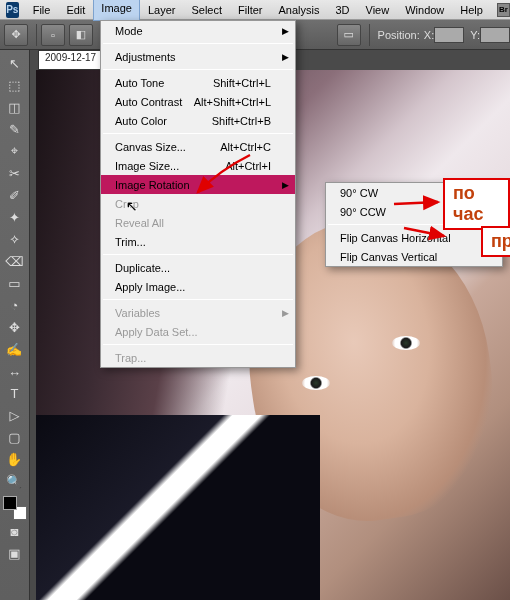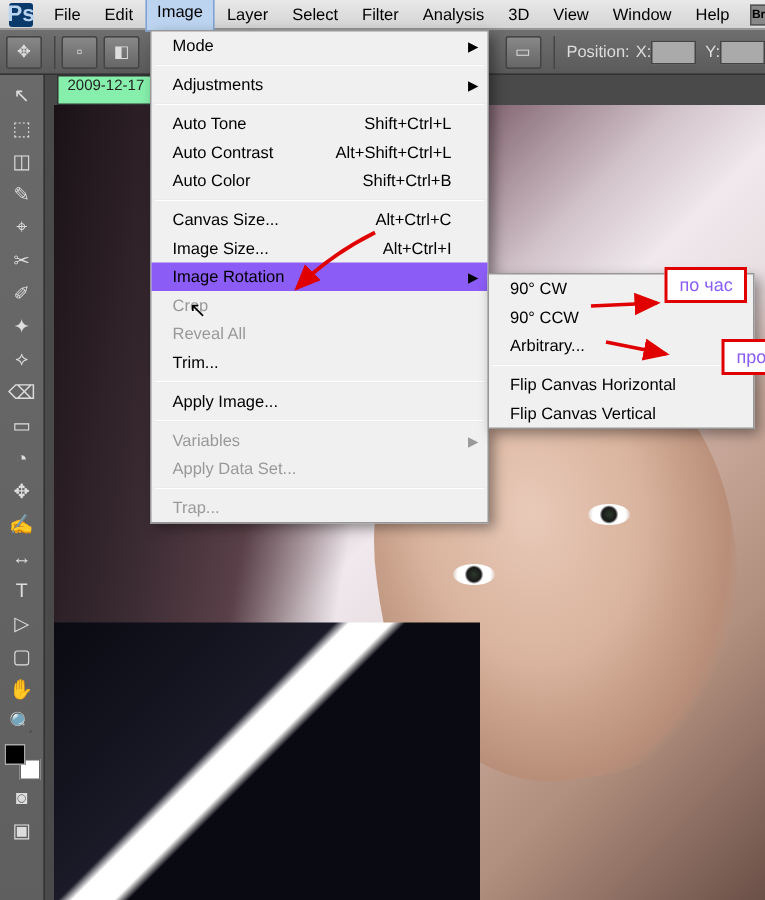--- a/index.html
+++ b/index.html
@@ -1,50 +1,50 @@
 <!DOCTYPE html>
 <html><head>
 <meta charset="utf-8">
 <style>
   * { box-sizing: border-box; margin: 0; padding: 0; font-family: Tahoma, Arial, sans-serif; font-size: 11px; }
   body { width: 510px; height: 600px; background: #4a4a4a; overflow: hidden; position: relative; }
   .menubar { height: 20px; background: linear-gradient(#e8e8e8,#d4d4d4); display: flex; align-items: center; padding-left: 6px; border-bottom: 1px solid #999; }
-  .ps-icon { width: 16px; height: 16px; background: #0a3a6b; color:#b8d4ef; font-size:15px; font-weight:bold; display:flex; align-items:center; justify-content:center; margin-right:6px; border-radius:2px;}
+  .ps-icon { width: 16px; height: 16px; background: #0a3a6b; color:#b8d4ef; font-size:10px; font-weight:bold; display:flex; align-items:center; justify-content:center; margin-right:6px; border-radius:2px;}
   .menu-item { padding: 5px 8px; cursor:default; }
   .menu-item.active { background:#bcd4f0; border:1px solid #7da2ce; padding:2px 7px; }
   .br-icon { margin-left:6px; width:16px; height:14px; border:1px solid #555; background:#888; display:flex; align-items:center; justify-content:center; font-size:8px; font-weight:bold;}
   .options-bar { height: 30px; background: linear-gradient(#6f6f6f,#5a5a5a); border-bottom:1px solid #333; display:flex; align-items:center; padding-left:4px; color:#ddd; font-size:10px;}
   .opt-btn { width:24px; height:22px; background:linear-gradient(#888,#666); border:1px solid #444; margin-right:4px; border-radius:2px; display:flex; align-items:center; justify-content:center;}
   .opt-divider { width:1px; height:22px; background:#444; margin:0 4px;}
   .opt-field { background:#aaa; border:1px solid #444; width:30px; height:16px; padding:0 2px; color:#333;}
   .main { display:flex; height: calc(600px - 50px); }
   .toolbar { width: 30px; background: linear-gradient(#6a6a6a,#5f5f5f); display:flex; flex-direction:column; align-items:center; gap:0; padding-top:2px; border-right:1px solid #333;}
   .tool { width:24px; height:22px; display:flex; align-items:center; justify-content:center; color:#ddd; font-size:13px; cursor:default;}
   .canvas-area { flex:1; position:relative; background:#4a4a4a; }
-  .doc-tab { position:absolute; top:0; left:8px; height:20px; background:#86efac; border:1px solid #333; padding:1px 6px; font-size:10px; color:#222;}
+  .doc-tab { position:absolute; top:0; left:8px; height:20px; background:#ffffff; border:1px solid #333; padding:1px 6px; font-size:10px; color:#222;}
   .photo { position:absolute; top:20px; left:6px; right:0; bottom:0; background:
      linear-gradient(135deg, #362a34 0%, #5b4650 15%, #8b6f7a 30%, #d4c5cc 42%, #efe8ec 50%, #e9dfe3 58%, #c8a89a 66%, #b18f7e 80%, #6b5048 100%);
      overflow:hidden;}
   .face { position:absolute; right:20px; bottom:80px; width:240px; height:300px; background:radial-gradient(ellipse at 45% 40%, #e8c9b8 0%, #d9b39d 40%, #b88e78 70%, rgba(0,0,0,0) 75%); border-radius:50% 50% 45% 45%; transform:rotate(-8deg);}
   .eye1 { position:absolute; right:90px; bottom:250px; width:28px; height:14px; background:radial-gradient(circle at 50% 50%,#2a3a2a 0%,#1a1a1a 30%,#fff 40%,#fff 70%,#d0b0a0 100%); border-radius:50%;}
   .eye2 { position:absolute; right:180px; bottom:210px; width:28px; height:14px; background:radial-gradient(circle at 50% 50%,#2a3a2a 0%,#1a1a1a 30%,#fff 40%,#fff 70%,#d0b0a0 100%); border-radius:50%;}
   .hair { position:absolute; left:0; top:0; width:55%; height:100%; background:linear-gradient(100deg,#1a1216 0%,#3a2a32 30%,#5a4048 50%,rgba(0,0,0,0) 70%);}
   .collar { position:absolute; left:0; bottom:0; width:60%; height:35%; background:linear-gradient(135deg,#0a0a12 0%,#1a1a28 40%,#fff 42%,#fff 48%,#0a0a12 50%);}
   
-  .dropdown { position:absolute; top:20px; left:100px; width:226px; background:#f0f0f0; border:1px solid #979797; box-shadow:3px 3px 8px rgba(0,0,0,0.4); z-index:100;}
+  .dropdown { position:absolute; top:20px; left:100px; width:196px; background:#f0f0f0; border:1px solid #979797; box-shadow:3px 3px 8px rgba(0,0,0,0.4); z-index:100;}
   .dd-row { display:flex; align-items:center; height:19px; padding:0 24px 0 14px; cursor:default; position:relative;}
-  .dd-row.hover { background:#8b5cf6;}
+  .dd-row.hover { background:#be185d;}
   .dd-row.disabled { color:#999;}
   .dd-row .shortcut { margin-left:auto; }
   .dd-row .arrow { position:absolute; right:6px; font-size:9px;}
   .dd-sep { height:1px; background:#c0c0c0; margin:3px 2px; border-bottom:1px solid #fff;}
   
   .submenu { position:absolute; top:182px; left:325px; width:178px; background:#f0f0f0; border:1px solid #979797; box-shadow:3px 3px 8px rgba(0,0,0,0.4); z-index:101;}
   
-  .annotation { position:absolute; border:2px solid #e00000; background:#fff; padding:3px 8px; font-size:12px; font-weight:normal; color:#8b5cf6; z-index:200;}
+  .annotation { position:absolute; border:2px solid #e00000; background:#fff; padding:3px 8px; font-size:18px; font-weight:bold; color:#c2410c; z-index:200;}
   
   .red-arrow-svg { position:absolute; z-index:150; pointer-events:none; }
   
   .swatches { width:24px; height:24px; position:relative; margin-top:4px;}
   .sw-fg { position:absolute; top:0; left:0; width:14px; height:14px; background:#000; border:1px solid #aaa;}
   .sw-bg { position:absolute; bottom:0; right:0; width:14px; height:14px; background:#fff; border:1px solid #666;}
   .cursor-arrow { position:absolute; z-index:160; pointer-events:none; font-size:14px; color:#000; text-shadow:1px 1px 0 #fff;}
 </style>
 </head>
 <body>
@@ -165,20 +165,23 @@
       <span>Crop</span>
     </div>
     <div class="dd-row disabled">
       <span>Reveal All</span>
     </div>
     <div class="dd-row">
       <span>Trim...</span>
     </div>
     <div class="dd-sep"></div>
     <div class="dd-row">
+      <span>Duplicate...</span>
+    </div>
+    <div class="dd-row">
       <span>Apply Image...</span>
     </div>
     <div class="dd-sep"></div>
     <div class="dd-row disabled">
       <span>Variables</span>
       <span class="arrow">▶</span>
     </div>
     <div class="dd-row disabled">
       <span>Apply Data Set...</span>
     </div>
@@ -186,23 +189,20 @@
     <div class="dd-row disabled">
       <span>Trap...</span>
     </div>
   </div>
 <div class="submenu" id="submenu">
     <div class="dd-row">
       <span>90° CW</span>
     </div>
     <div class="dd-row">
       <span>90° CCW</span>
-    </div>
-    <div class="dd-row">
-      <span>Arbitrary...</span>
     </div>
     <div class="dd-sep"></div>
     <div class="dd-row">
       <span>Flip Canvas Horizontal</span>
     </div>
     <div class="dd-row">
       <span>Flip Canvas Vertical</span>
     </div>
   </div>
 

